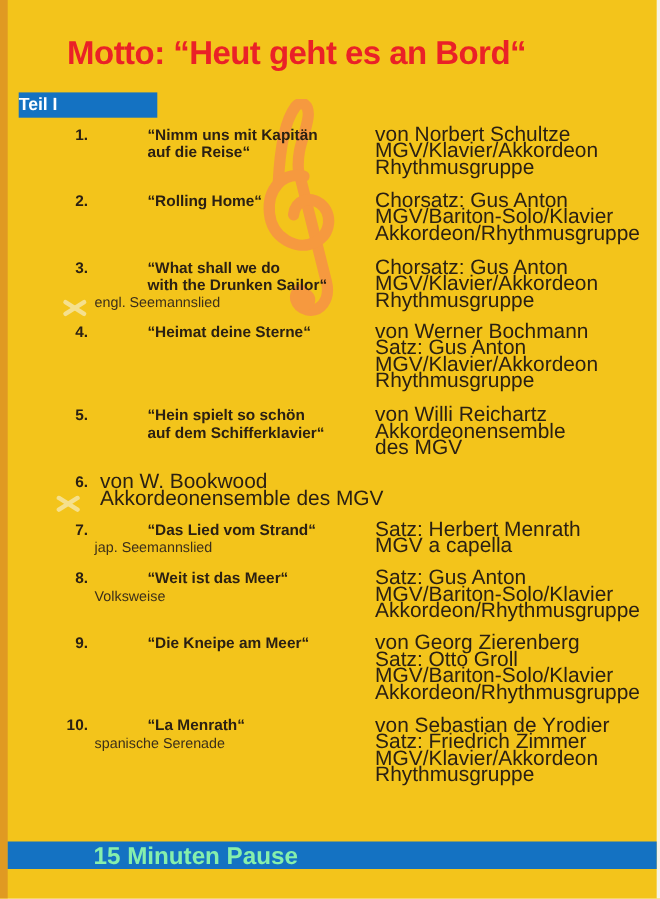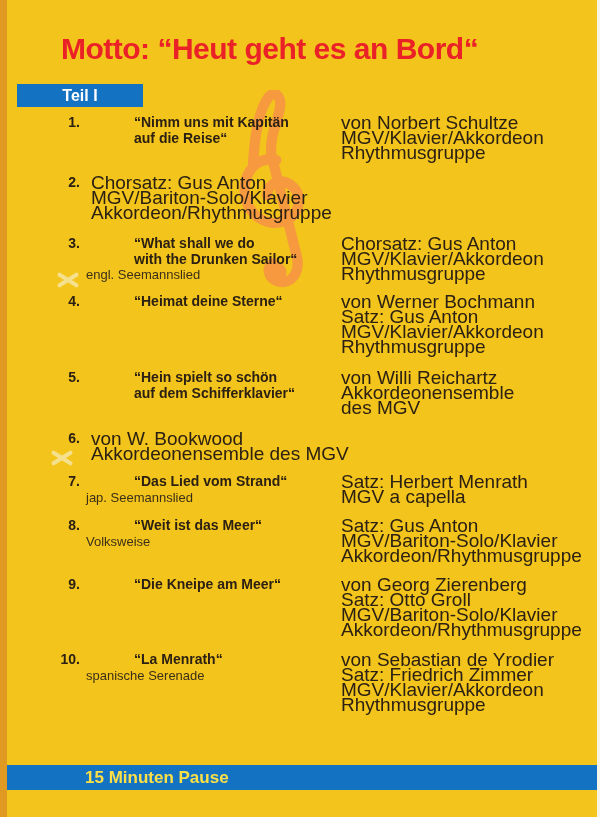--- a/index.html
+++ b/index.html
@@ -22,21 +22,21 @@
     background:#f7f4ea;
   }
   .title{
     position:absolute;left:61px;top:32px;margin:0;
     font-size:30px;font-weight:bold;letter-spacing:-0.5px;
     color:#ea2127;white-space:nowrap;
   }
   .section-tab{
     position:absolute;left:17px;top:84px;width:126px;height:23px;
     background:#1472c2;color:#ffffff;
-    font-size:16px;font-weight:bold;line-height:23px;text-align:center;
+    font-size:16px;font-weight:bold;line-height:23px;text-align:left;
   }
   
   .row{
     position:absolute;left:48px;width:545px;display:flex;align-items:flex-start;
     color:#2b2013;
   }
   .num{
     flex:0 0 32px;text-align:right;margin-right:6px;
     font-size:14px;font-weight:bold;line-height:15.5px;
   }
@@ -64,21 +64,21 @@
   .scuff i.b{transform:rotate(-32deg);}
   .scuff1{left:56px;top:270px;}
   .scuff2{left:50px;top:448px;}
   
   .pause-bar{
     position:absolute;left:7px;top:765px;width:590px;height:25px;
     background:#1472c2;
   }
   .pause-label{
     position:absolute;left:78px;top:0;
-    color:#fde047;font-size:17px;font-weight:bold;line-height:25px;
+    color:#86efac;font-size:22px;font-weight:bold;line-height:25px;
     white-space:nowrap;
   }
 </style>
 </head>
 <body>
 
 <div class="page">
   <div class="edge-left"></div>
   <div class="edge-right"></div>
 
@@ -112,20 +112,24 @@
 auf die Reise“</div>
 
       </div>
       <div class="details">von Norbert Schultze
 MGV/Klavier/Akkordeon
 Rhythmusgruppe</div>
     </div>
 
     <div class="row" style="top:175px">
       <div class="num">2.</div>
+      <div class="left-col">
+        <div class="song-title">“Rolling Home“</div>
+
+      </div>
       <div class="details">Chorsatz: Gus Anton
 MGV/Bariton-Solo/Klavier
 Akkordeon/Rhythmusgruppe</div>
     </div>
 
     <div class="row" style="top:236px">
       <div class="num">3.</div>
       <div class="left-col">
         <div class="song-title">“What shall we do
 with the Drunken Sailor“</div>

